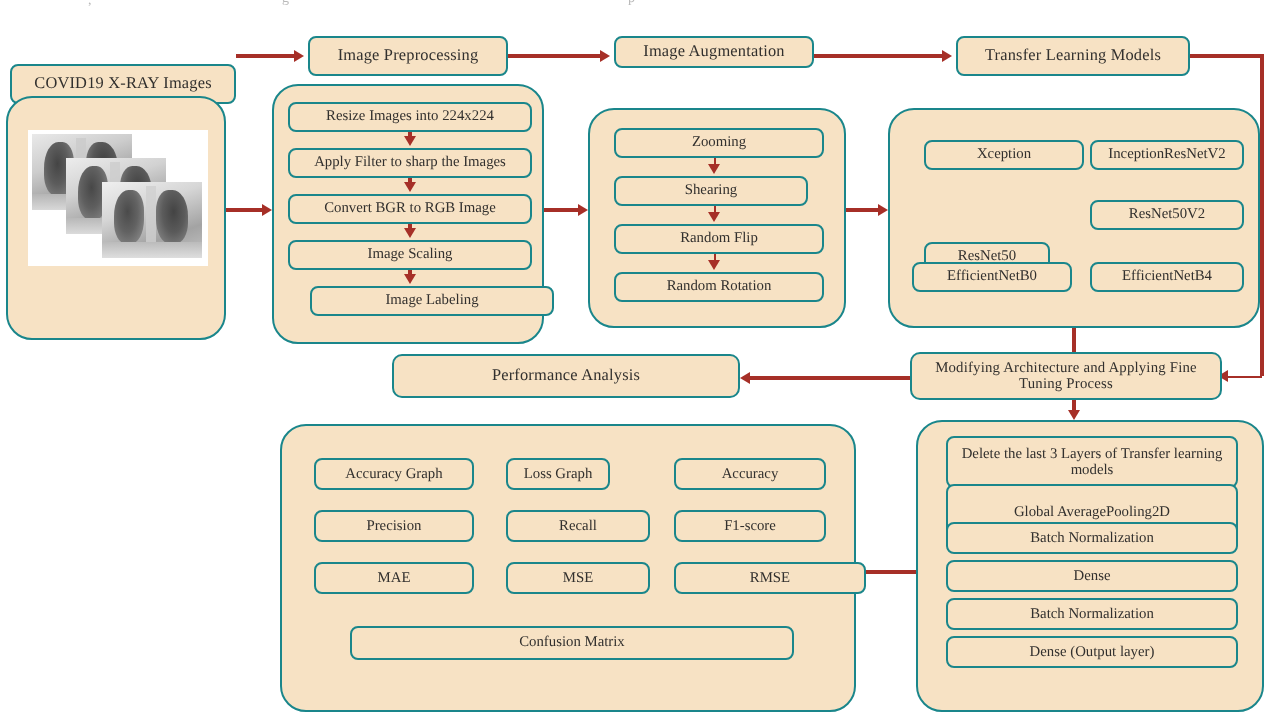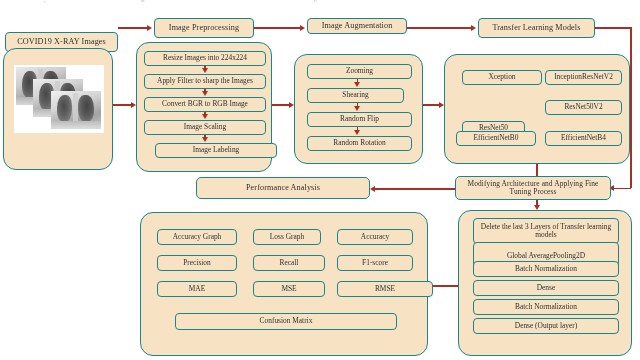--- a/index.html
+++ b/index.html
@@ -202,21 +202,21 @@
     <div class="chip" style="left:14px;top:69px;width:146px;height:16px;">Dense</div>
     <div class="chip" style="left:14px;top:88px;width:146px;height:16px;">Batch Normalization</div>
     <div class="chip" style="left:14px;top:107px;width:146px;height:16px;">Dense (Output layer)</div>
   </div>
 
   <div class="ln lnh" style="left:432px;top:285px;width:26px;"></div>
   <div class="ah ah-l" style="left:427px;top:282.5px;"></div>
 
   <div class="panel" style="left:140px;top:212px;width:288px;height:144px;">
     <div class="chip" style="left:16px;top:16px;width:80px;height:16px;">Accuracy Graph</div>
-    <div class="chip" style="left:112px;top:16px;width:68px;height:16px;">Loss Graph</div>
+    <div class="chip" style="left:112px;top:16px;width:52px;height:16px;">Loss Graph</div>
     <div class="chip" style="left:196px;top:16px;width:76px;height:16px;">Accuracy</div>
 
     <div class="chip" style="left:16px;top:42px;width:80px;height:16px;">Precision</div>
     <div class="chip" style="left:112px;top:42px;width:72px;height:16px;">Recall</div>
     <div class="chip" style="left:196px;top:42px;width:76px;height:16px;">F1-score</div>
 
     <div class="chip" style="left:16px;top:68px;width:80px;height:16px;">MAE</div>
     <div class="chip" style="left:112px;top:68px;width:72px;height:16px;">MSE</div>
     <div class="chip" style="left:196px;top:68px;width:96px;height:16px;">RMSE</div>
 

